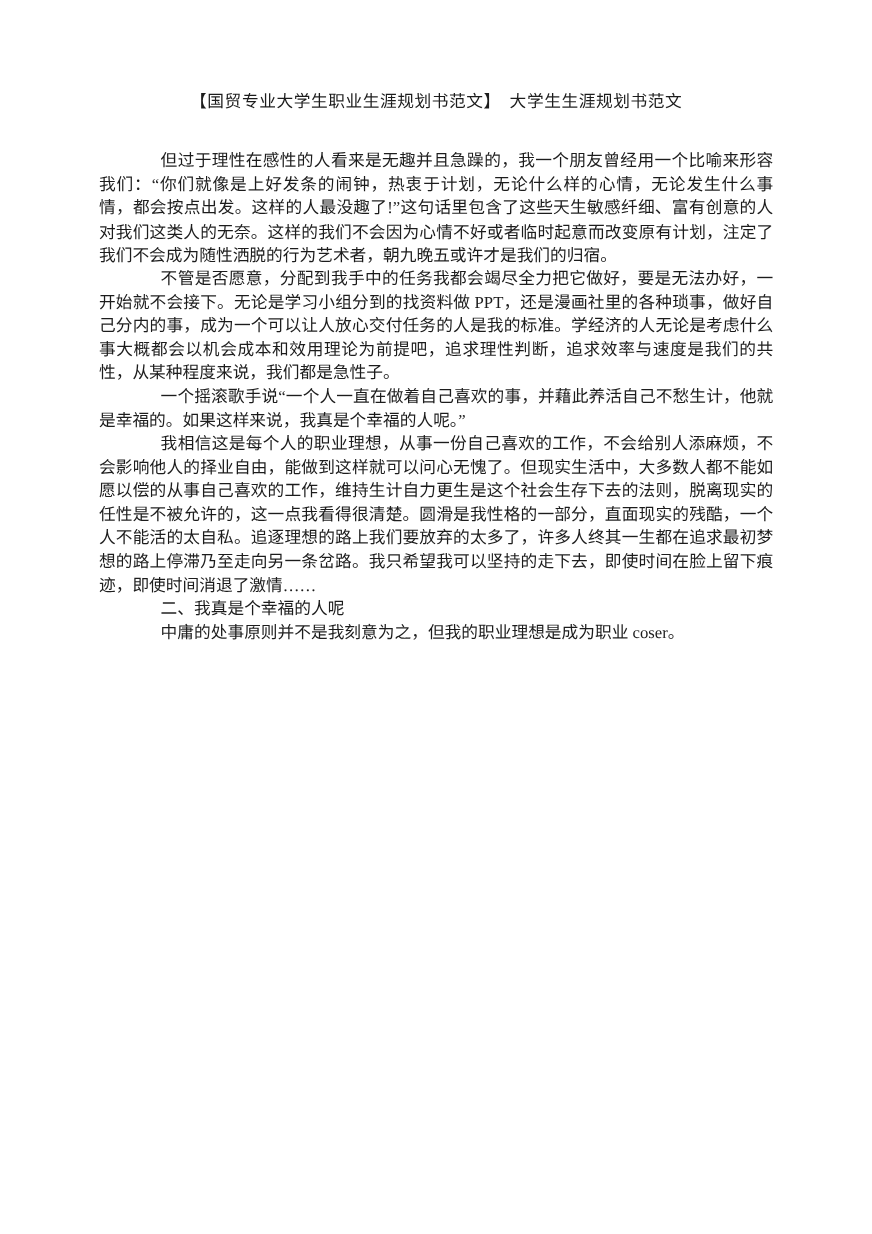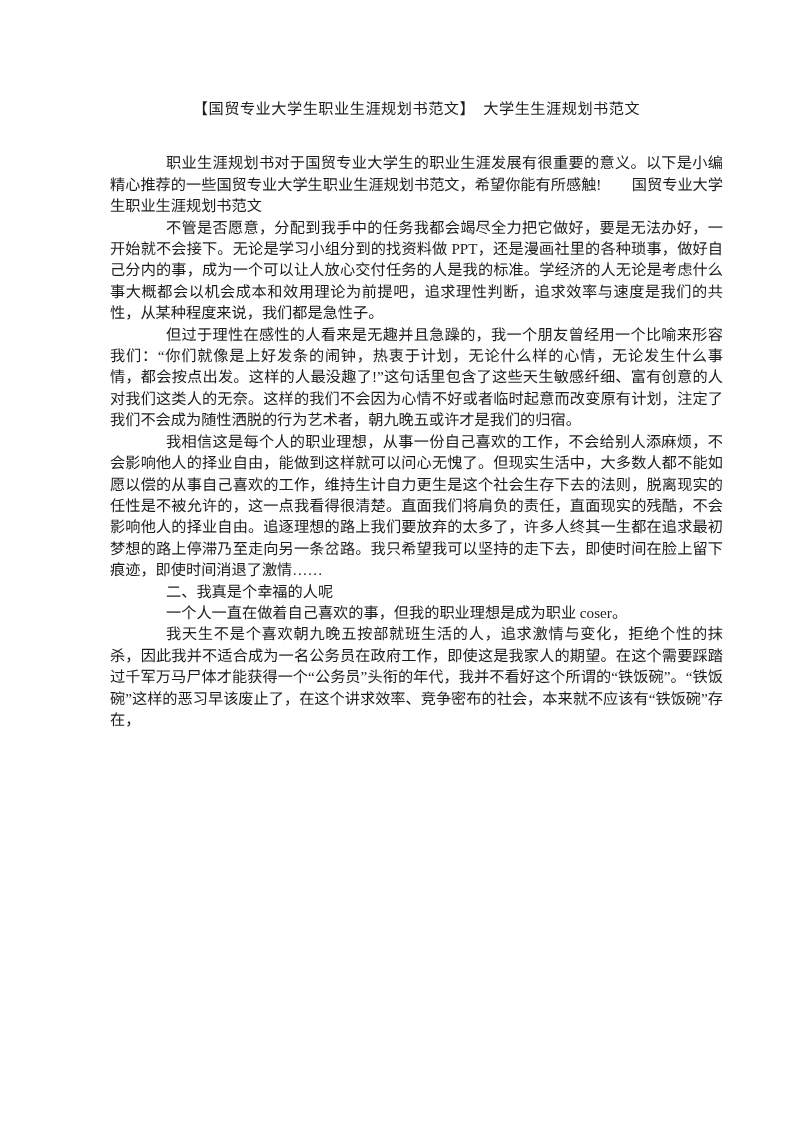--- a/index.html
+++ b/index.html
@@ -11,24 +11,23 @@
     position: relative;
     width: 793px;
     height: 1122px;
     background: #ffffff;
     overflow: hidden;
     font-family: "Liberation Serif", "DejaVu Serif", serif;
     color: #1c1c1c;
   }
   .content {
     position: absolute;
-    top: 98px;
+    top: 82px;
     left: 90px;
     width: 613px;
-    margin-left: 20px;
   }
   .doc-title {
     margin: 0 0 33px 0;
     font-size: 15.2px;
     font-weight: normal;
     line-height: 21.4px;
     text-align: center;
     letter-spacing: 0.5px;
     white-space: nowrap;
   }
@@ -42,22 +41,21 @@
     word-break: break-all;
   }
 </style>
 </head>
 <body>
 
 <div class="page">
   <div class="content">
     <h1 class="doc-title">【国贸专业大学生职业生涯规划书范文】　大学生生涯规划书范文</h1>
     <div class="doc-body">
-        <p>职业生涯规划书对于国贸专业大学生的职业生涯发展有很重要的意义。以下是小编精心推荐的一些国贸专业大学生职业生涯规划书范文，希望你能有所感触!　　国贸专业大学生职业生涯规划书范文</p>
+        <p>但过于理性在感性的人看来是无趣并且急躁的，我一个朋友曾经用一个比喻来形容我们：“你们就像是上好发条的闹钟，热衷于计划，无论什么样的心情，无论发生什么事情，都会按点出发。这样的人最没趣了!”这句话里包含了这些天生敏感纤细、富有创意的人对我们这类人的无奈。这样的我们不会因为心情不好或者临时起意而改变原有计划，注定了我们不会成为随性洒脱的行为艺术者，朝九晚五或许才是我们的归宿。</p>
         <p>不管是否愿意，分配到我手中的任务我都会竭尽全力把它做好，要是无法办好，一开始就不会接下。无论是学习小组分到的找资料做 PPT，还是漫画社里的各种琐事，做好自己分内的事，成为一个可以让人放心交付任务的人是我的标准。学经济的人无论是考虑什么事大概都会以机会成本和效用理论为前提吧，追求理性判断，追求效率与速度是我们的共性，从某种程度来说，我们都是急性子。</p>
-        <p>但过于理性在感性的人看来是无趣并且急躁的，我一个朋友曾经用一个比喻来形容我们：“你们就像是上好发条的闹钟，热衷于计划，无论什么样的心情，无论发生什么事情，都会按点出发。这样的人最没趣了!”这句话里包含了这些天生敏感纤细、富有创意的人对我们这类人的无奈。这样的我们不会因为心情不好或者临时起意而改变原有计划，注定了我们不会成为随性洒脱的行为艺术者，朝九晚五或许才是我们的归宿。</p>
-        <p>我相信这是每个人的职业理想，从事一份自己喜欢的工作，不会给别人添麻烦，不会影响他人的择业自由，能做到这样就可以问心无愧了。但现实生活中，大多数人都不能如愿以偿的从事自己喜欢的工作，维持生计自力更生是这个社会生存下去的法则，脱离现实的任性是不被允许的，这一点我看得很清楚。直面我们将肩负的责任，直面现实的残酷，不会影响他人的择业自由。追逐理想的路上我们要放弃的太多了，许多人终其一生都在追求最初梦想的路上停滞乃至走向另一条岔路。我只希望我可以坚持的走下去，即使时间在脸上留下痕迹，即使时间消退了激情……</p>
+        <p>一个摇滚歌手说“一个人一直在做着自己喜欢的事，并藉此养活自己不愁生计，他就是幸福的。如果这样来说，我真是个幸福的人呢。”</p>
+        <p>我相信这是每个人的职业理想，从事一份自己喜欢的工作，不会给别人添麻烦，不会影响他人的择业自由，能做到这样就可以问心无愧了。但现实生活中，大多数人都不能如愿以偿的从事自己喜欢的工作，维持生计自力更生是这个社会生存下去的法则，脱离现实的任性是不被允许的，这一点我看得很清楚。圆滑是我性格的一部分，直面现实的残酷，一个人不能活的太自私。追逐理想的路上我们要放弃的太多了，许多人终其一生都在追求最初梦想的路上停滞乃至走向另一条岔路。我只希望我可以坚持的走下去，即使时间在脸上留下痕迹，即使时间消退了激情……</p>
         <p>二、我真是个幸福的人呢</p>
-        <p>一个人一直在做着自己喜欢的事，但我的职业理想是成为职业 coser。</p>
-        <p>我天生不是个喜欢朝九晚五按部就班生活的人，追求激情与变化，拒绝个性的抹杀，因此我并不适合成为一名公务员在政府工作，即使这是我家人的期望。在这个需要踩踏过千军万马尸体才能获得一个“公务员”头衔的年代，我并不看好这个所谓的“铁饭碗”。“铁饭碗”这样的恶习早该废止了，在这个讲求效率、竞争密布的社会，本来就不应该有“铁饭碗”存在，</p>
+        <p>中庸的处事原则并不是我刻意为之，但我的职业理想是成为职业 coser。</p>
       </div>
   </div>
 </div>
 
 </body></html>

